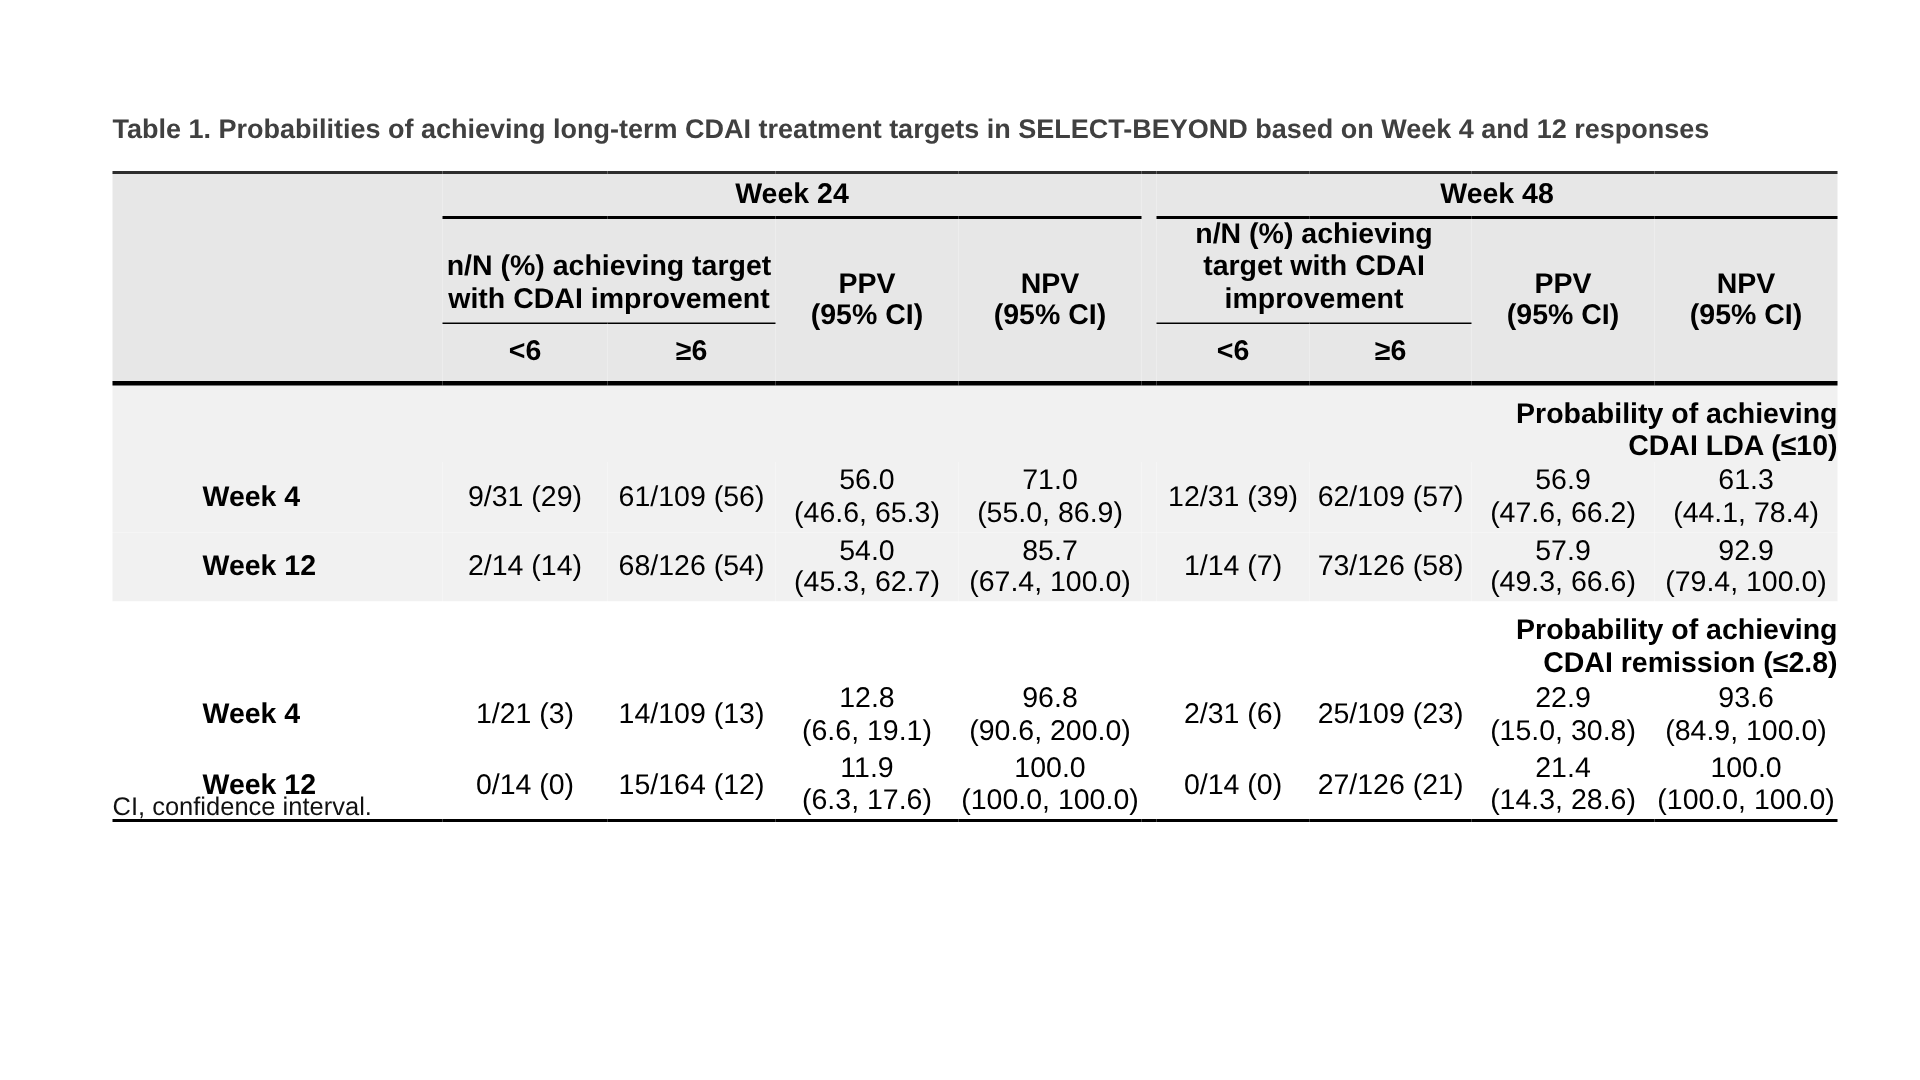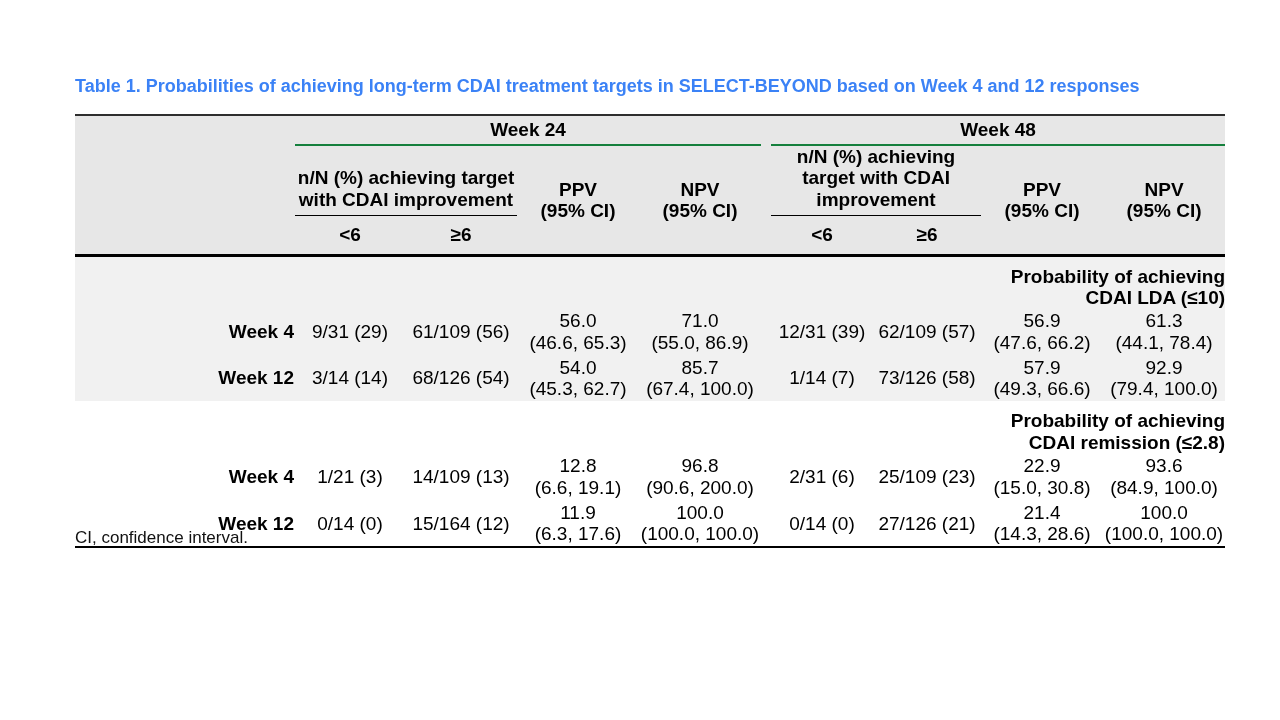--- a/index.html
+++ b/index.html
@@ -2,56 +2,56 @@
 <html><head>
 <meta charset="utf-8">
 <style>
   * { margin: 0; padding: 0; box-sizing: border-box; }
   html, body { width: 1280px; height: 720px; background: #ffffff; overflow: hidden; }
   body { font-family: "Liberation Sans", sans-serif; color: #000; }
   .page { position: relative; width: 1280px; height: 720px; }
 
   .doc-title {
     position: absolute; left: 75px; top: 76px; width: 1160px;
-    font-size: 18px; font-weight: bold; color: #3b82f6; letter-spacing: 0;
+    font-size: 18px; font-weight: bold; color: #404040; letter-spacing: 0;
   }
 
   table.results {
     position: absolute; left: 75px; top: 114px; width: 1150px;
     border-collapse: collapse; table-layout: fixed;
     border-top: 2px solid #2e2e2e;
     font-size: 19px; line-height: 1.12;
   }
   th, td { padding: 0; vertical-align: middle; }
 
   thead th { background: #e7e7e7; font-weight: bold; text-align: center; }
   tr.h-weeks { height: 30px; }
   tr.h-nn    { height: 60px; }
   tr.h-sub   { height: 40px; }
 
   th.corner { background: #e7e7e7; }
-  th.week-head { border-bottom: 2px solid #15803d; vertical-align: middle; }
+  th.week-head { border-bottom: 2px solid #000000; vertical-align: middle; }
   th.nn-head { border-bottom: 1.5px solid #000; vertical-align: bottom;
                padding-bottom: 5px; white-space: pre-line; }
   th.ci-head { white-space: pre-line; vertical-align: middle; }
   th.sub-head { vertical-align: middle; }
   th.spacer-head { background: #e7e7e7; }
 
   tbody tr.sec-shaded td { background: #f1f1f1; }
   tbody tr.sec-white  td { background: #ffffff; }
 
   tr.section-head td {
     font-weight: bold; text-align: right; vertical-align: top;
     padding: 9px 0 0 7px; white-space: pre-line; height: 52px;
   }
   tr.section-head.first td { border-top: 3px solid #000; }
 
   tr.data-row td { text-align: center; white-space: pre-line; padding: 2px 1px; }
   tr.data-row td.row-label {
-    text-align: right; font-weight: bold; padding-left: 60px; white-space: normal;
+    text-align: left; font-weight: bold; padding-left: 60px; white-space: normal;
   }
   tr.r1 { height: 46px; }
   tr.r2 { height: 40px; }
   tr.r3 { height: 46px; }
   tr.r4 { height: 42px; }
   tr.last td { border-bottom: 2px solid #000; }
 
   .footnote {
     position: absolute; left: 75px; top: 528px;
     font-size: 17px; color: #111;
@@ -123,21 +123,21 @@
         <td></td>
         <td>12/31 (39)</td>
         <td>62/109 (57)</td>
         <td>56.9
 (47.6, 66.2)</td>
         <td>61.3
 (44.1, 78.4)</td>
       </tr>
       <tr class="data-row r2 sec-shaded">
         <td class="row-label">Week 12</td>
-        <td>3/14 (14)</td>
+        <td>2/14 (14)</td>
         <td>68/126 (54)</td>
         <td>54.0
 (45.3, 62.7)</td>
         <td>85.7
 (67.4, 100.0)</td>
         <td></td>
         <td>1/14 (7)</td>
         <td>73/126 (58)</td>
         <td>57.9
 (49.3, 66.6)</td>

